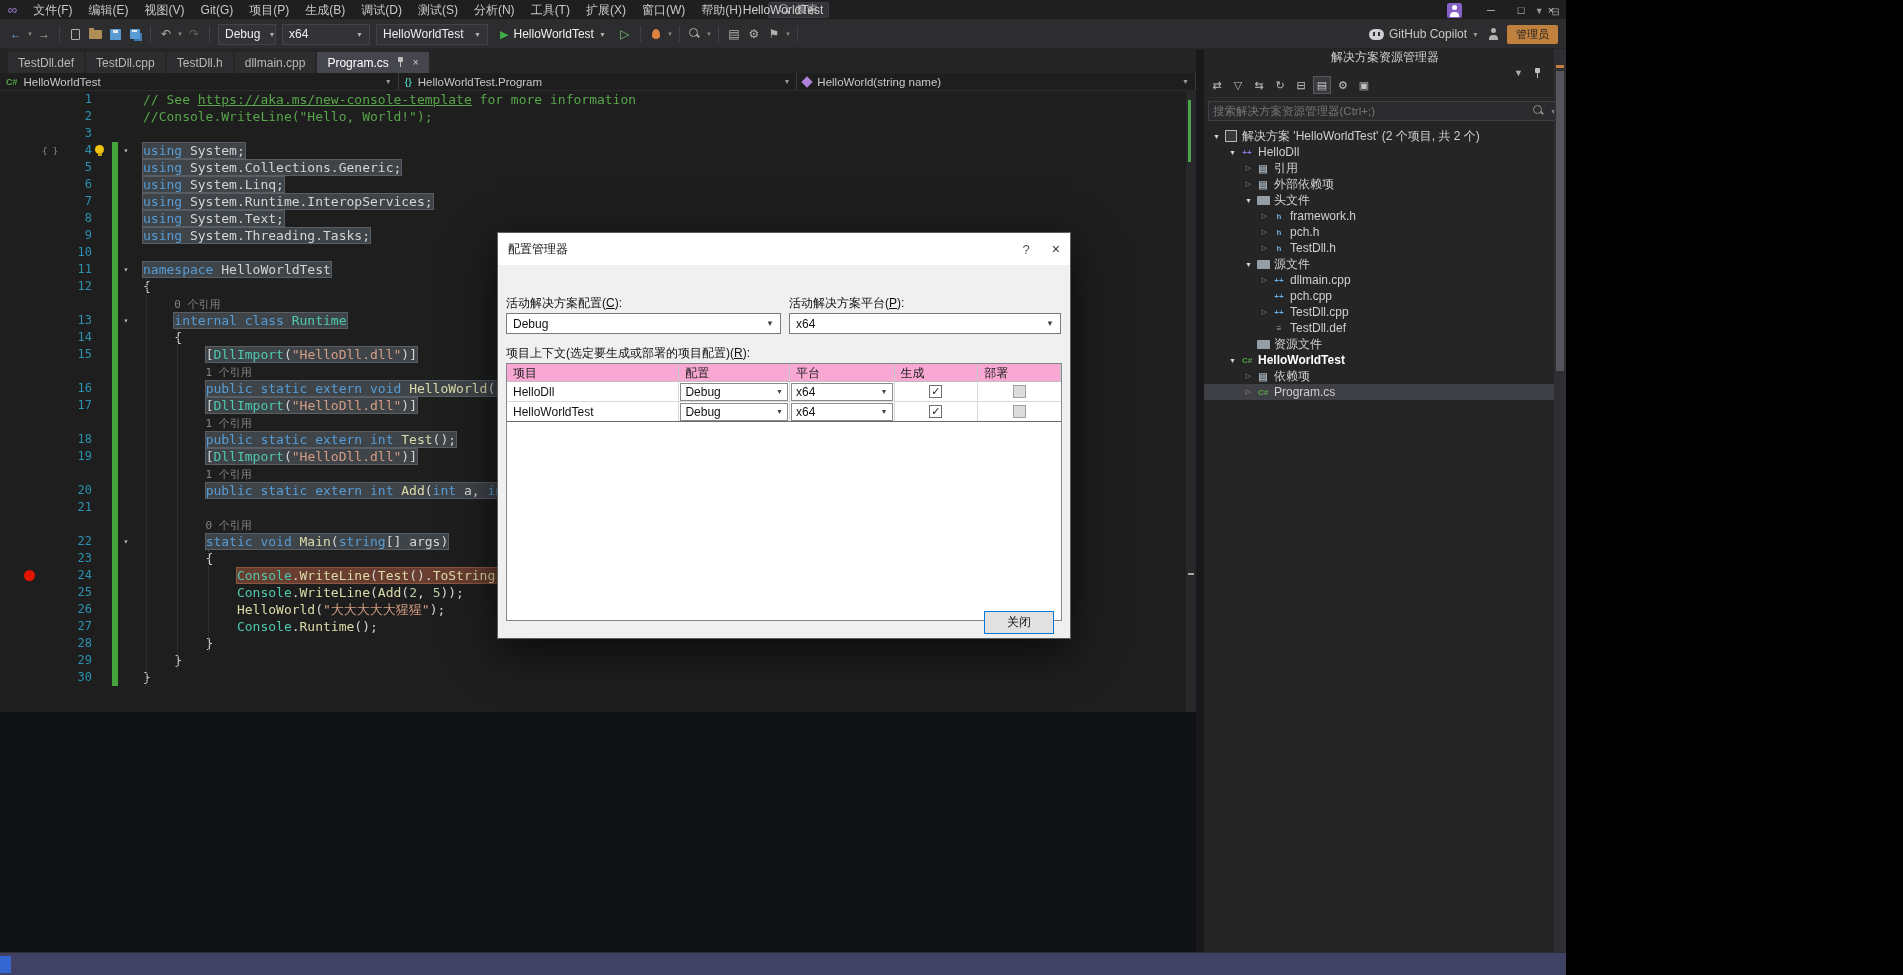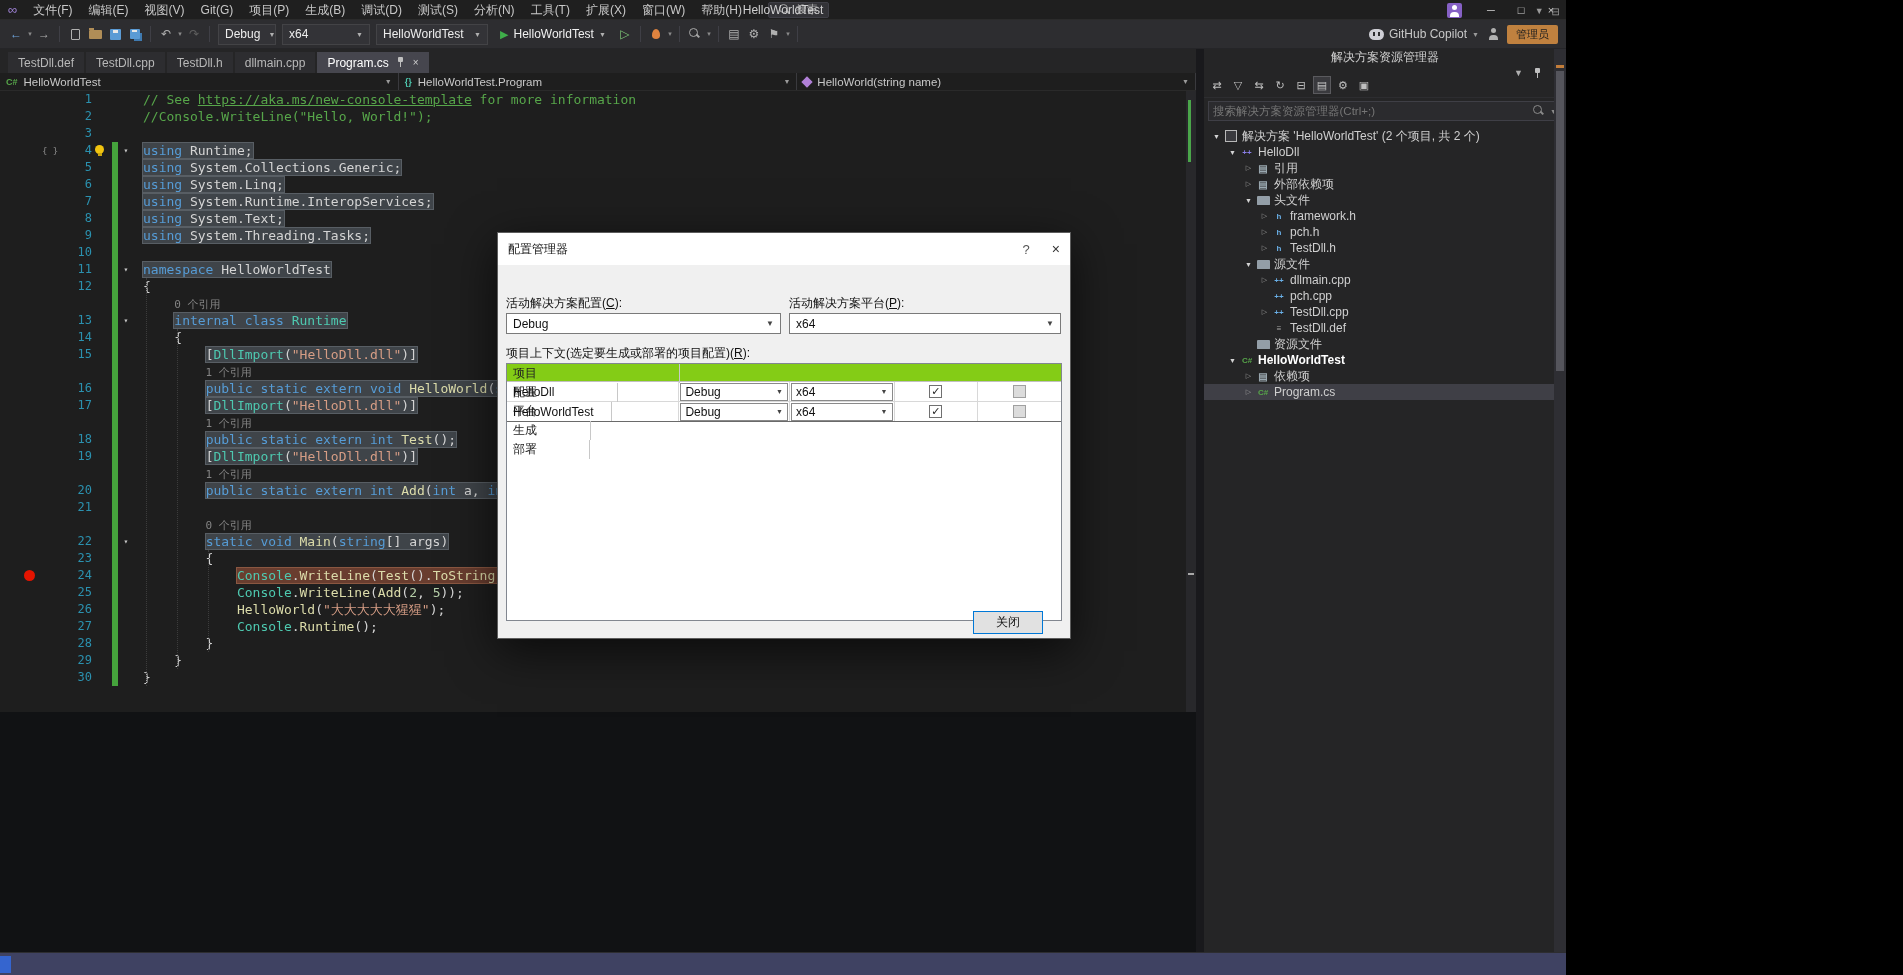--- a/index.html
+++ b/index.html
@@ -126,32 +126,32 @@
   .dlg-titlebar { height:26px; background:#ffffff; display:flex; align-items:center; padding:16px 10px; }
   .dlg-title { font-size:12px; color:#111; }
   .dlg-tb-right { margin-left:auto; display:flex; align-items:center; gap:22px; }
   .dlg-help { color:#555; font-size:13px; } .dlg-close { color:#333; font-size:14px; }
   .dlg-body { position:relative; padding:8px; height:381px; }
   .dlg-label { position:absolute; font-size:12px; color:#111; }
   .dlg-combo { position:absolute; height:21px; background:#fff; border:1px solid #7a7a7a; display:flex;
                align-items:center; padding:0 6px; font-size:12px; }
   .dlg-combo .chev { margin-left:auto; font-size:8px; color:#444; }
   .grid { position:absolute; left:8px; top:98px; width:556px; height:258px; background:#fff; border:1px solid #828790; }
-  .grid-header { display:flex; height:18px; border-bottom:1px solid #c0c0c0; background:#84cc16;flex-direction:column; }
+  .grid-header { display:flex; height:18px; border-bottom:1px solid #c0c0c0; background:#f9a8d4; }
   .grid-hcell { font-size:12px; color:#222; padding:1px 6px; border-right:1px solid #c8c8c8; }
   .grid-row { display:flex; height:20px; border-bottom:1px solid #d8d8d8; }
   .grid-row.last { border-bottom:1px solid #6a6a6a; }
   .grid-cell { border-right:1px solid #d8d8d8; display:flex; align-items:center; padding:0 6px; font-size:12px; color:#111; }
   .cell-combo { flex:1; height:18px; margin:0; border:1px solid #8a8a8a; background:#fff; display:flex;
                 align-items:center; padding:0 4px; font-size:12px; }
   .cell-combo .chev { margin-left:auto; font-size:7px; color:#444; }
   .checkbox { width:13px; height:13px; border:1px solid #707070; background:#fff; margin:0 auto;
               text-align:center; line-height:11px; font-size:11px; color:#222; }
   .checkbox.disabled { background:#dcdcdc; border-color:#a0a0a0; }
-  .dlg-closebtn { position:absolute; right:27px; bottom:12px; width:70px; height:23px; background:#e1e1e1;
+  .dlg-closebtn { position:absolute; right:16px; bottom:12px; width:70px; height:23px; background:#e1e1e1;
                   border:1px solid #0078d7; text-align:center; line-height:21px; font-size:12px; color:#111; }
 
   
   .shape-doc { width:9px; height:11px; border:1px solid #b0b0b0; border-radius:1px; background:#2d2d30; display:inline-block; }
   .shape-folder { width:13px; height:9px; background:#b08d57; border-radius:1px; display:inline-block; position:relative; }
   .shape-folder::before { content:""; position:absolute; top:-2px; left:0; width:5px; height:2px; background:#b08d57; }
   .shape-floppy { width:11px; height:11px; background:#5b9bd5; border-radius:1px; display:inline-block; position:relative; }
   .shape-floppy::before { content:""; position:absolute; top:1px; left:3px; width:5px; height:3px; background:#e8e8e8; }
   .shape-floppy2 { width:10px; height:10px; background:#5b9bd5; border-radius:1px; display:inline-block; position:relative;
                    box-shadow:3px 3px 0 -1px #3f7ab0; }
@@ -317,21 +317,21 @@
           <span>HelloWorld(string name)</span>
           <span class="bc-chev">▼</span>
         </div>
       </div>
 
     <div class="editor">
       <div id="code-rows">
           <div class="code-row"><span class="g-bp"></span><span class="g-num">1</span><span class="g-chg"></span><span class="g-fold"></span><span class="code-text"><span class="tok c">// See </span><span class="tok c u">https://aka.ms/new-console-template</span><span class="tok c"> for more information</span></span></div>
           <div class="code-row"><span class="g-bp"></span><span class="g-num">2</span><span class="g-chg"></span><span class="g-fold"></span><span class="code-text"><span class="tok c">//Console.WriteLine("Hello, World!");</span></span></div>
           <div class="code-row"><span class="g-bp"></span><span class="g-num">3</span><span class="g-chg"></span><span class="g-fold"></span><span class="code-text"></span></div>
-          <div class="code-row"><span class="g-bp"></span><span class="g-num">4</span><span class="g-chg chg"><span class="bulb"></span></span><span class="g-fold">▾</span><span class="code-text"><span class="hlbox"><span class="tok k">using</span><span class="tok pl"> Runtime;</span></span></span><span class="sugg">{ }</span></div>
+          <div class="code-row"><span class="g-bp"></span><span class="g-num">4</span><span class="g-chg chg"><span class="bulb"></span></span><span class="g-fold">▾</span><span class="code-text"><span class="hlbox"><span class="tok k">using</span><span class="tok pl"> System;</span></span></span><span class="sugg">{ }</span></div>
           <div class="code-row"><span class="g-bp"></span><span class="g-num">5</span><span class="g-chg chg"></span><span class="g-fold"></span><span class="code-text"><span class="hlbox"><span class="tok k">using</span><span class="tok pl"> System.Collections.Generic;</span></span></span></div>
           <div class="code-row"><span class="g-bp"></span><span class="g-num">6</span><span class="g-chg chg"></span><span class="g-fold"></span><span class="code-text"><span class="hlbox"><span class="tok k">using</span><span class="tok pl"> System.Linq;</span></span></span></div>
           <div class="code-row"><span class="g-bp"></span><span class="g-num">7</span><span class="g-chg chg"></span><span class="g-fold"></span><span class="code-text"><span class="hlbox"><span class="tok k">using</span><span class="tok pl"> System.Runtime.InteropServices;</span></span></span></div>
           <div class="code-row"><span class="g-bp"></span><span class="g-num">8</span><span class="g-chg chg"></span><span class="g-fold"></span><span class="code-text"><span class="hlbox"><span class="tok k">using</span><span class="tok pl"> System.Text;</span></span></span></div>
           <div class="code-row"><span class="g-bp"></span><span class="g-num">9</span><span class="g-chg chg"></span><span class="g-fold"></span><span class="code-text"><span class="hlbox"><span class="tok k">using</span><span class="tok pl"> System.Threading.Tasks;</span></span></span></div>
           <div class="code-row"><span class="g-bp"></span><span class="g-num">10</span><span class="g-chg chg"></span><span class="g-fold"></span><span class="code-text"></span></div>
           <div class="code-row"><span class="g-bp"></span><span class="g-num">11</span><span class="g-chg chg"></span><span class="g-fold">▾</span><span class="code-text"><span class="hlbox"><span class="tok k">namespace</span><span class="tok pl"> HelloWorldTest</span></span></span></div>
           <div class="code-row"><span class="g-bp"></span><span class="g-num">12</span><span class="g-chg chg"></span><span class="g-fold"></span><span class="code-text"><span class="tok pl">{</span></span></div>
           <div class="code-row"><span class="g-bp"></span><span class="g-num"></span><span class="g-chg chg"></span><span class="g-fold"></span><span class="code-text"><span class="lens" style="padding-left: 31.2px;">0 个引用</span></span></div>
           <div class="code-row"><span class="g-bp"></span><span class="g-num">13</span><span class="g-chg chg"></span><span class="g-fold">▾</span><span class="code-text"><span class="tok pl">    </span><span class="hlbox"><span class="tok k">internal class </span><span class="tok ty">Runtime</span></span></span></div>

